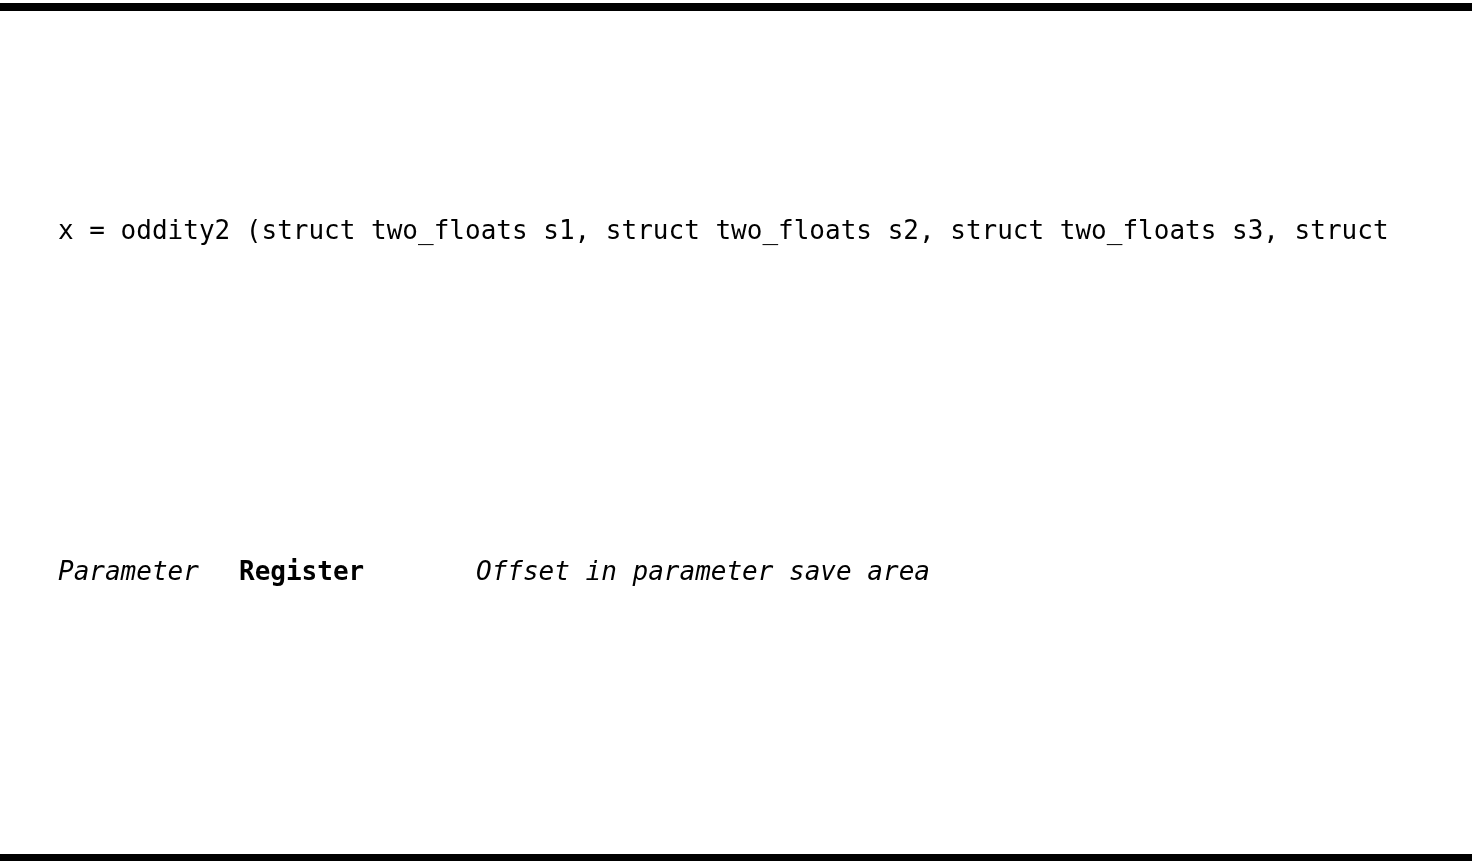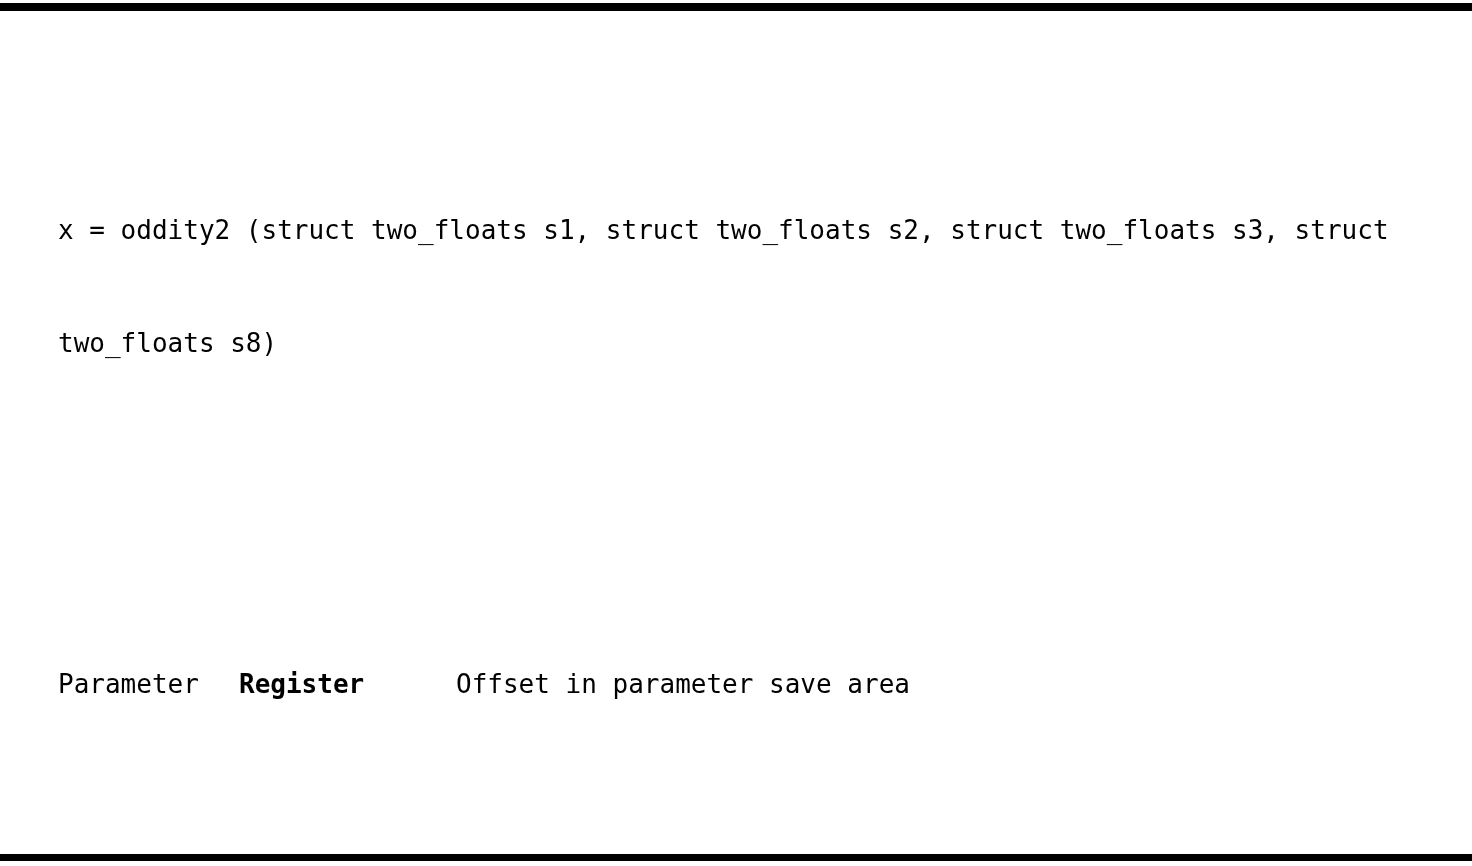--- a/index.html
+++ b/index.html
@@ -47,36 +47,35 @@
   }
   .trow {
     position: relative;
     height: 37.6px;
   }
   .cell {
     position: absolute;
     top: 0;
     white-space: pre;
   }
-  .c-param   { left: 0; }
+  .c-param   { left: 0; font-style: italic; }
   .c-reg-h   { left: 181px; font-weight: bold; }          
-  .c-off     { left: 398px; }
+  .c-off     { left: 418px; font-style: italic; }
 </style>
 </head>
 <body>
 
 <div class="page">
 
   <div class="rule rule-top"></div>
 
   <div class="content">
 
     <div class="signature">
       <div class="sig-line">x = oddity2 (struct two_floats s1, struct two_floats s2, struct two_floats s3, struct</div>
-      <div class="sig-line">two_floats s8)</div>
     </div>
 
     <div class="ptable">
       <div class="trow">
         <span class="cell c-param">Parameter</span>
         <span class="cell c-reg-h">Register</span>
         <span class="cell c-off">Offset in parameter save area</span>
       </div>
       
     </div>

